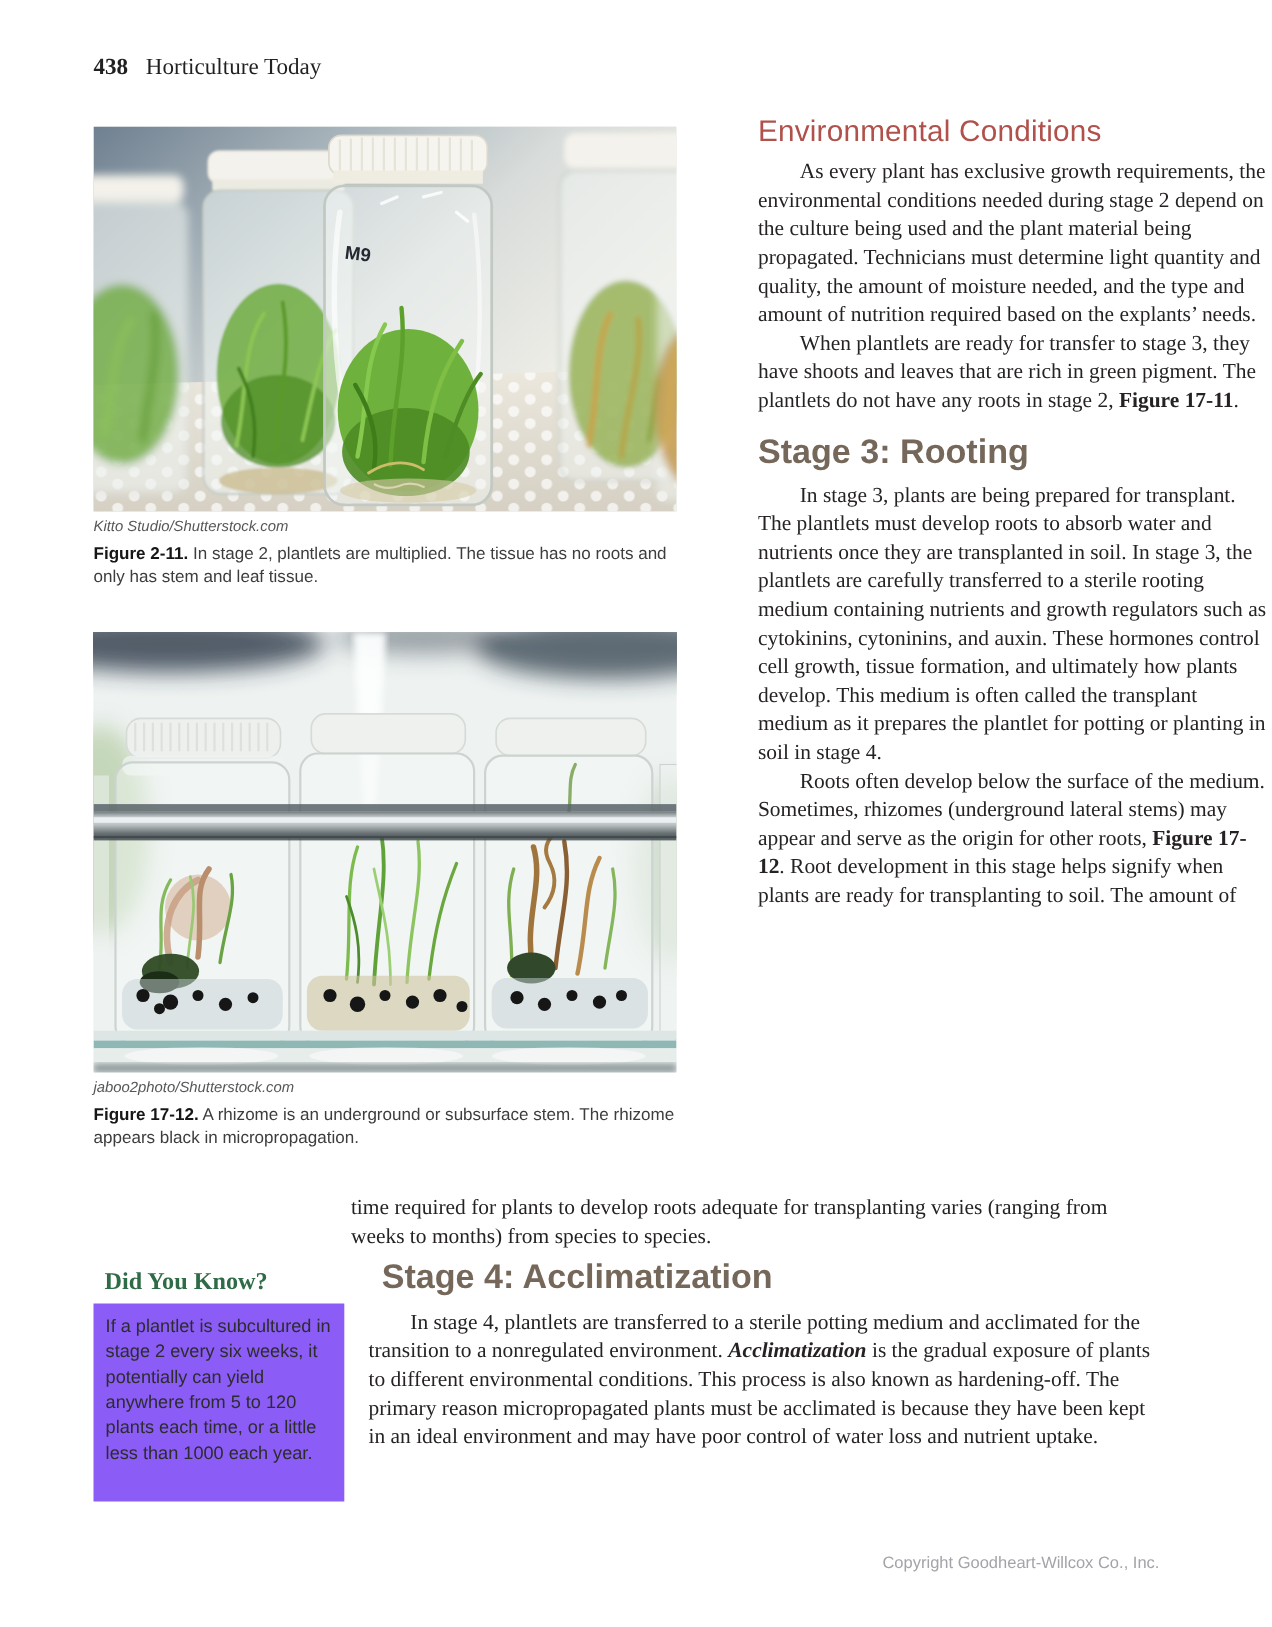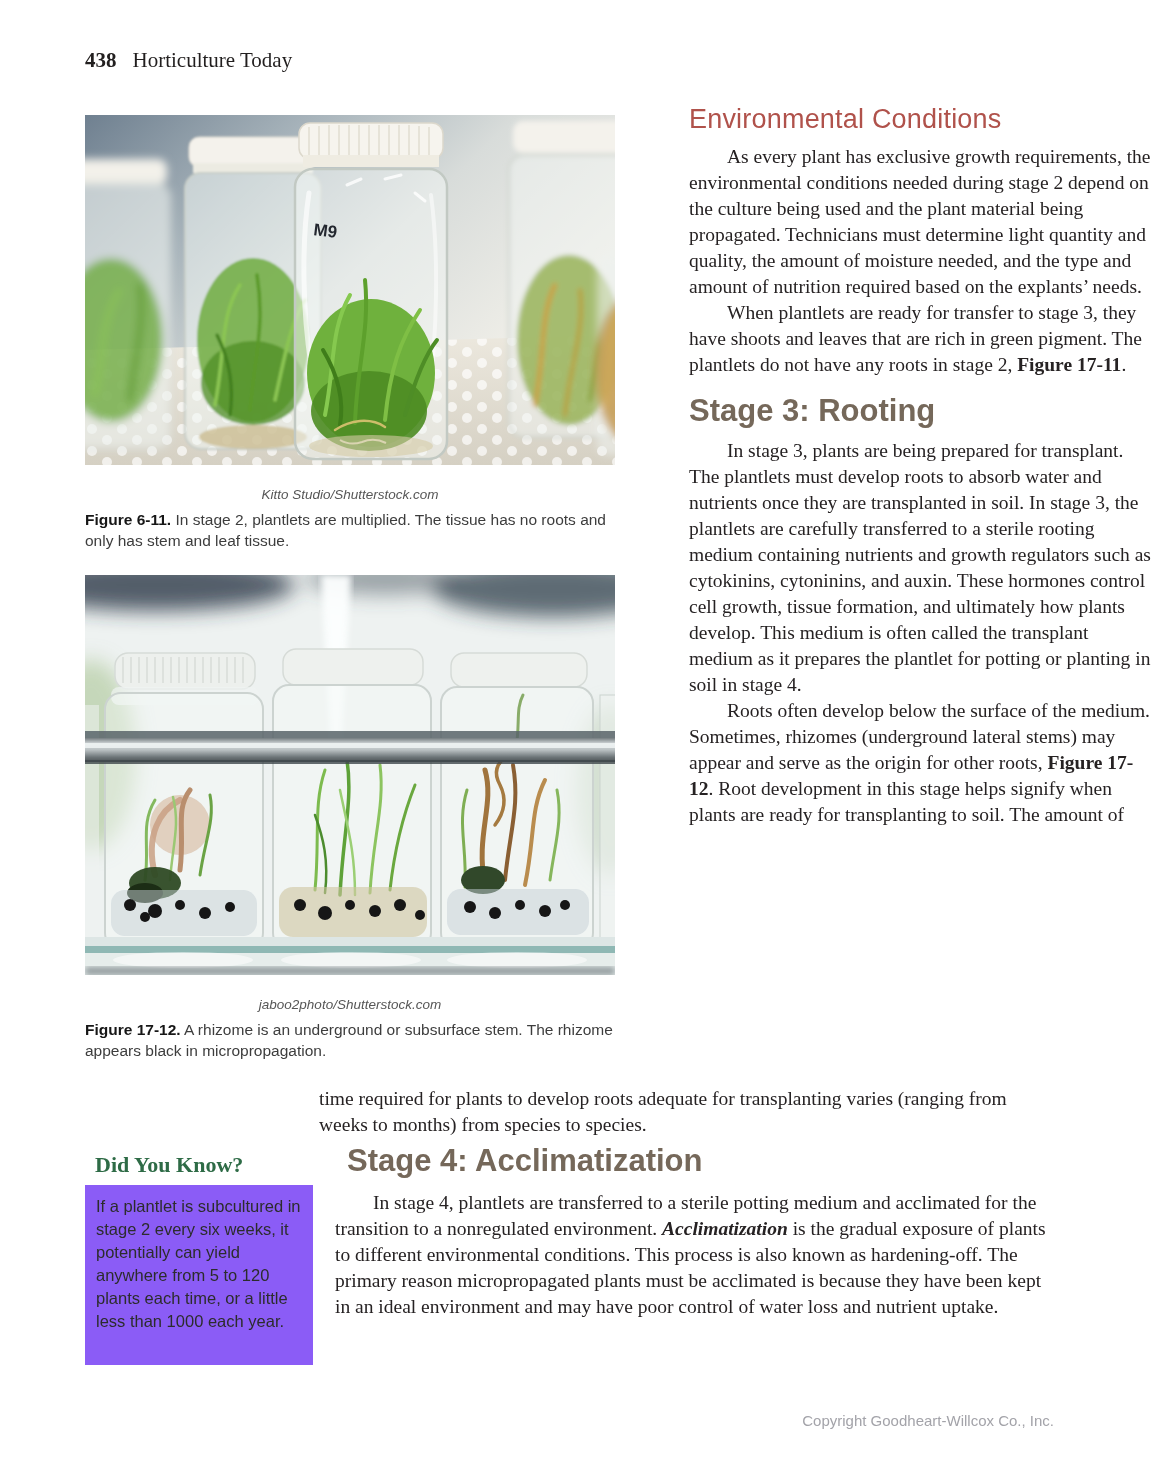--- a/index.html
+++ b/index.html
@@ -9,21 +9,21 @@
 
   
   .running-head { position:absolute; left:85px; top:48px; font-size:21px; color:#221f1f; }
   .running-head .pagenum { font-weight:bold; margin-right:16px; }
 
   
   .fig { position:absolute; left:85px; width:530px; }
   .fig1 { top:115px; }
   .fig2 { top:575px; }
   .photo { display:block; width:530px; background:#eef1ef; }
-  .credit { text-align:center; font-family:"Liberation Sans", sans-serif; font-style:italic; font-size:13.5px; color:#565656; margin-top:22px; }
+  .credit { text-align:left; font-family:"Liberation Sans", sans-serif; font-style:italic; font-size:13.5px; color:#565656; margin-top:6px; }
   .caption { font-family:"Liberation Sans", sans-serif; font-size:15.5px; line-height:21px; color:#3d3d3d; margin-top:7px; }
   .caption b { color:#161616; }
 
   
   .rightcol { position:absolute; left:689px; top:104px; width:468px; }
   .h-red { font-family:"Liberation Sans", sans-serif; font-weight:400; font-size:27px; letter-spacing:.2px; color:#b0524b; margin:0 0 9px 0; }
   .h-brown { font-family:"Liberation Sans", sans-serif; font-weight:700; font-size:31px; color:#75685a; margin:15px 0 9px 0; }
   .body { font-size:19.5px; line-height:26px; color:#262223; }
   p.body { margin:0; }
   .indent { text-indent:38px; }
@@ -136,21 +136,21 @@
 
       <g filter="url(#b3)">
         <rect x="512" y="140" width="70" height="200" rx="12" fill="#eef2ee" fill-opacity="0.6"></rect>
         <ellipse cx="548" cy="255" rx="38" ry="75" fill="#c09343" opacity="0.8"></ellipse>
         <path d="M520,290 C528,250 522,220 534,195" stroke="#d7b057" stroke-width="4" fill="none" stroke-linecap="round"></path>
         <path d="M540,300 C545,260 555,235 550,205" stroke="#93a23e" stroke-width="4" fill="none" stroke-linecap="round"></path>
       </g>
     </svg>
     <div class="credit">Kitto Studio/Shutterstock.com</div>
     <figcaption class="caption">
-      <b>Figure 6-11.</b>
+      <b>Figure 2-11.</b>
       <span>In stage 2, plantlets are multiplied. The tissue has no roots and only has stem and leaf tissue.</span>
     </figcaption>
   </figure>
 
   <figure class="fig fig2">
     <svg class="photo" viewBox="0 0 530 400" xmlns="http://www.w3.org/2000/svg">
       <defs>
         <linearGradient id="p2metal" x1="0" y1="0" x2="0" y2="1">
           <stop offset="0" stop-color="#757d80"></stop>
             <stop offset="0.25" stop-color="#d9dee0"></stop>

